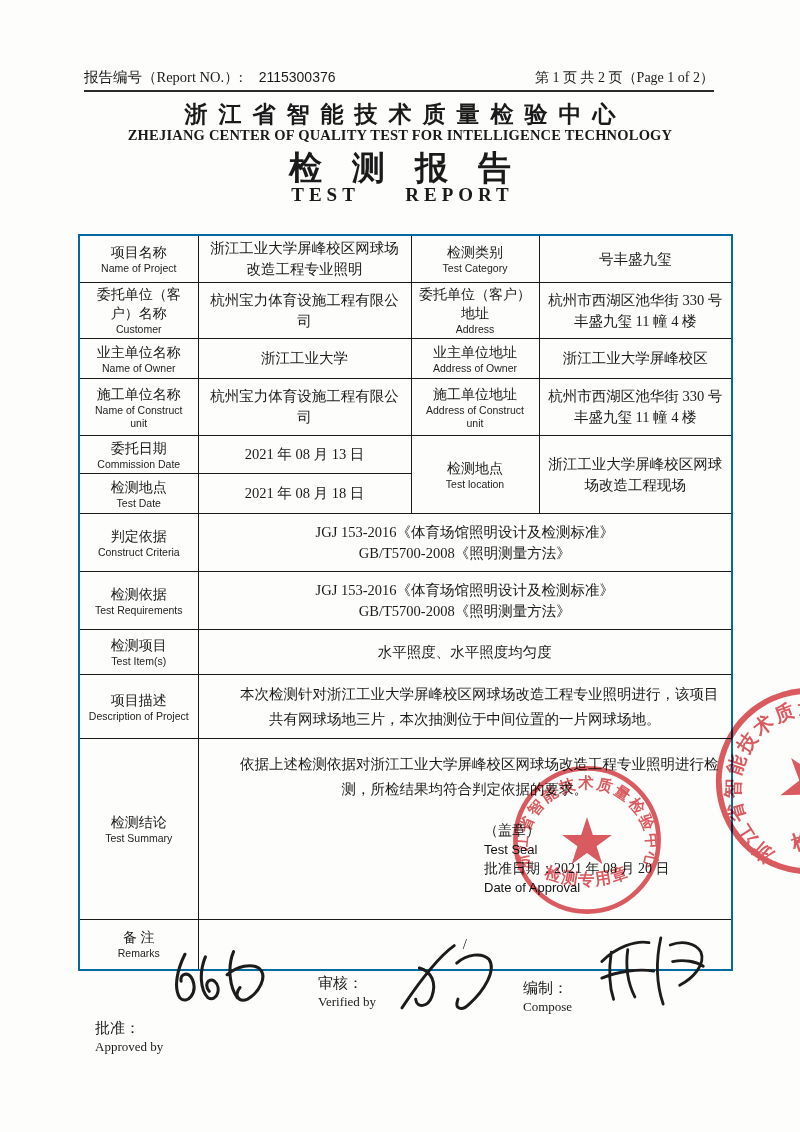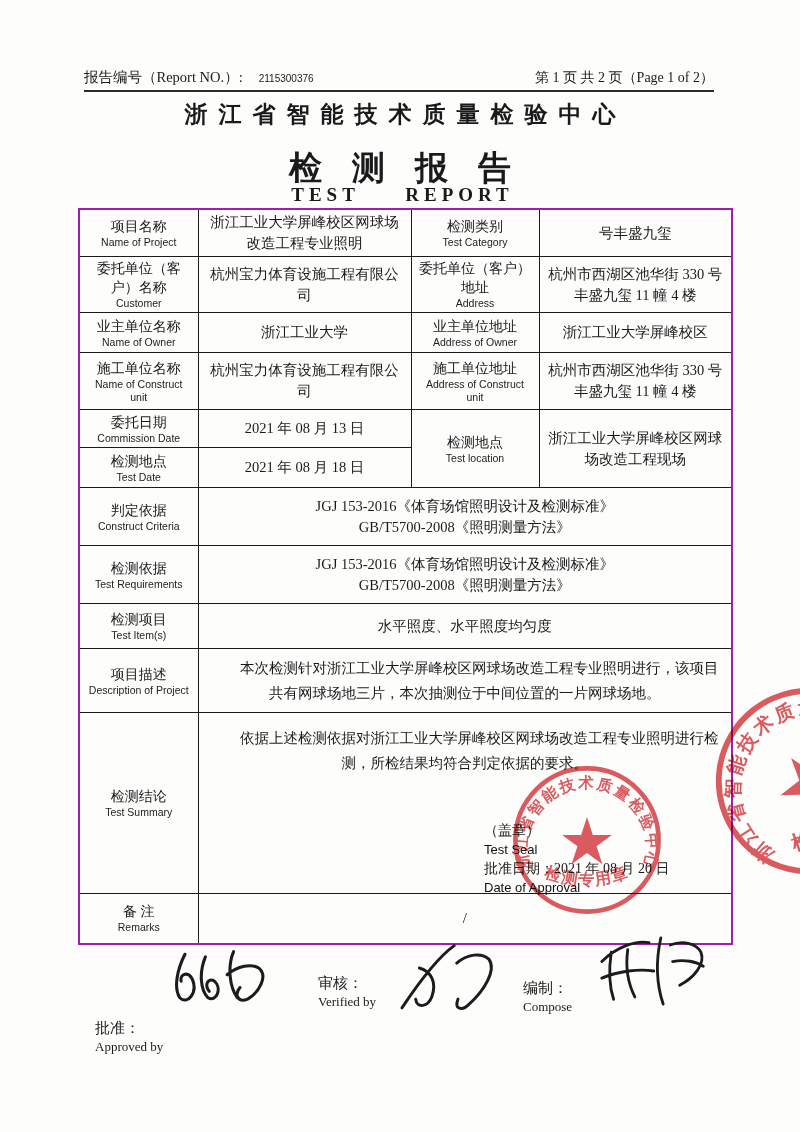--- a/index.html
+++ b/index.html
@@ -9,32 +9,32 @@
     background:#fdfdfc; overflow:hidden;
     font-family:"Liberation Serif", serif; color:#1a1a1a;
   }
   
   #hdr-row{
     position:absolute; left:84px; top:68px; width:630px;
     display:flex; justify-content:space-between; align-items:flex-end;
     padding-bottom:3px; border-bottom:2px solid #2b2b2b;
   }
   .hdr-left{ font-size:14.5px; }
-  .hdr-left .num{ margin-left:16px; font-family:"Liberation Sans", sans-serif; font-size:10px; }
+  .hdr-left .num{ margin-left:16px; font-family:"Liberation Sans", sans-serif; font-size:14px; }
   .hdr-right{ font-size:14px; }
   .center-line{ position:absolute; left:0; width:800px; text-align:center; }
   #org-cn{ top:99px; font-size:23px; font-weight:600; letter-spacing:11px; text-indent:11px; }
   #org-en{ top:127px; font-size:14.5px; font-weight:bold; letter-spacing:0.2px; }
   #title-cn{ top:146px; font-size:33px; font-weight:bold; letter-spacing:30px; text-indent:30px; }
   #title-en{ top:184px; font-size:19px; font-weight:600; letter-spacing:5px; word-spacing:36px; text-indent:5px; }
   
   table{
-    position:absolute; left:78px; top:208px; width:653px;
+    position:absolute; left:78px; top:234px; width:653px;
     border-collapse:collapse; table-layout:fixed;
-    border:2px solid #a21caf;
+    border:2px solid #0369a1;
   }
   td{ border:1px solid #1a1a1a; vertical-align:middle; padding:2px 5px; }
   .lbl{ text-align:center; }
   .lbl .cn{ font-size:14px; line-height:19px; }
   .lbl .en{ font-family:"Liberation Sans", sans-serif; font-size:10.5px; line-height:13px; color:#222; max-width:104px; margin:0 auto; }
   .val{ font-size:14.5px; text-align:center; line-height:21px; }
   .val.left{ text-align:center; padding-left:9px; padding-right:9px; }
   .val.top{ vertical-align:top; padding-top:13px;margin-top:32px; }
   .para{ text-indent:2em; line-height:25px; }
   .slash{ font-size:15px; }
@@ -60,20 +60,21 @@
 <div id="page">
 
   <div id="hdr-row">
     <div class="hdr-left">
       <span>报告编号（Report NO.）:</span><span class="num">2115300376</span>
     </div>
     <div class="hdr-right">第 1 页 共 2 页（Page 1 of 2）</div>
   </div>
 
   <div id="org-cn" class="center-line">浙江省智能技术质量检验中心</div>
+  <div id="org-en" class="center-line">ZHEJIANG CENTER OF QUALITY TEST FOR INTELLIGENCE TECHNOLOGY</div>
   <div id="title-cn" class="center-line">检测报告</div>
   <div id="title-en" class="center-line">TEST REPORT</div>
 
   <table>
     <colgroup>
         <col style="width:119px">
         <col style="width:213px">
         <col style="width:128px">
         <col style="width:193px">
       </colgroup>

